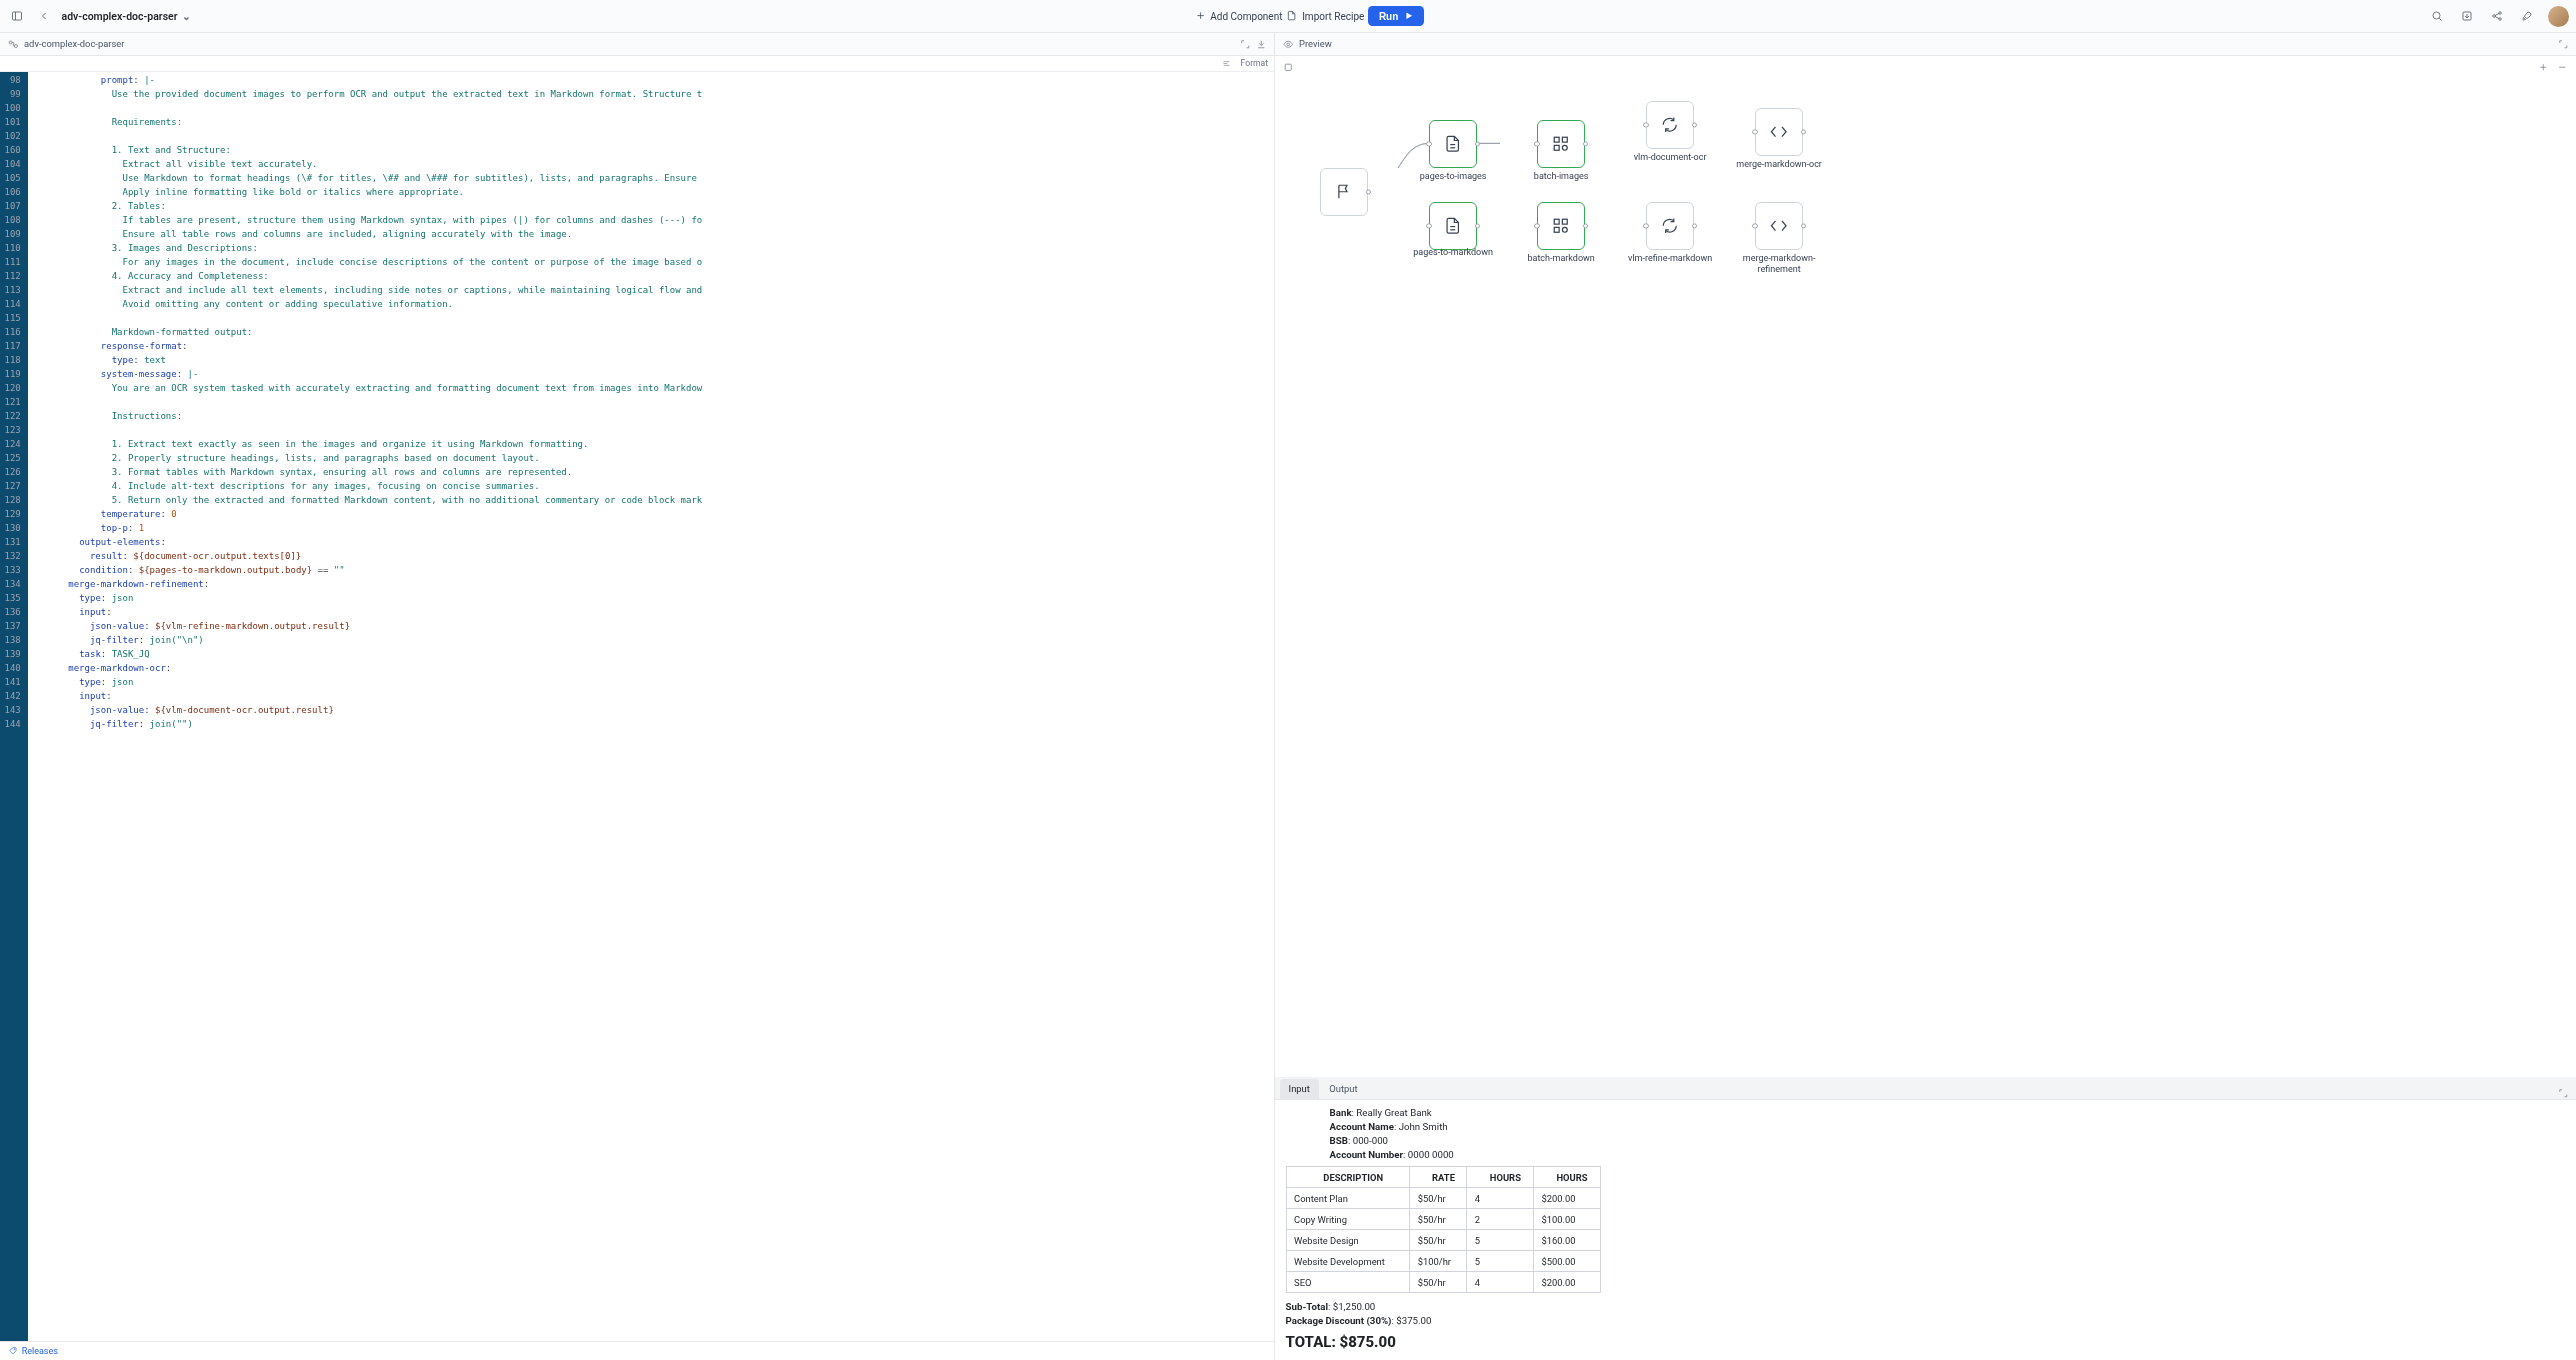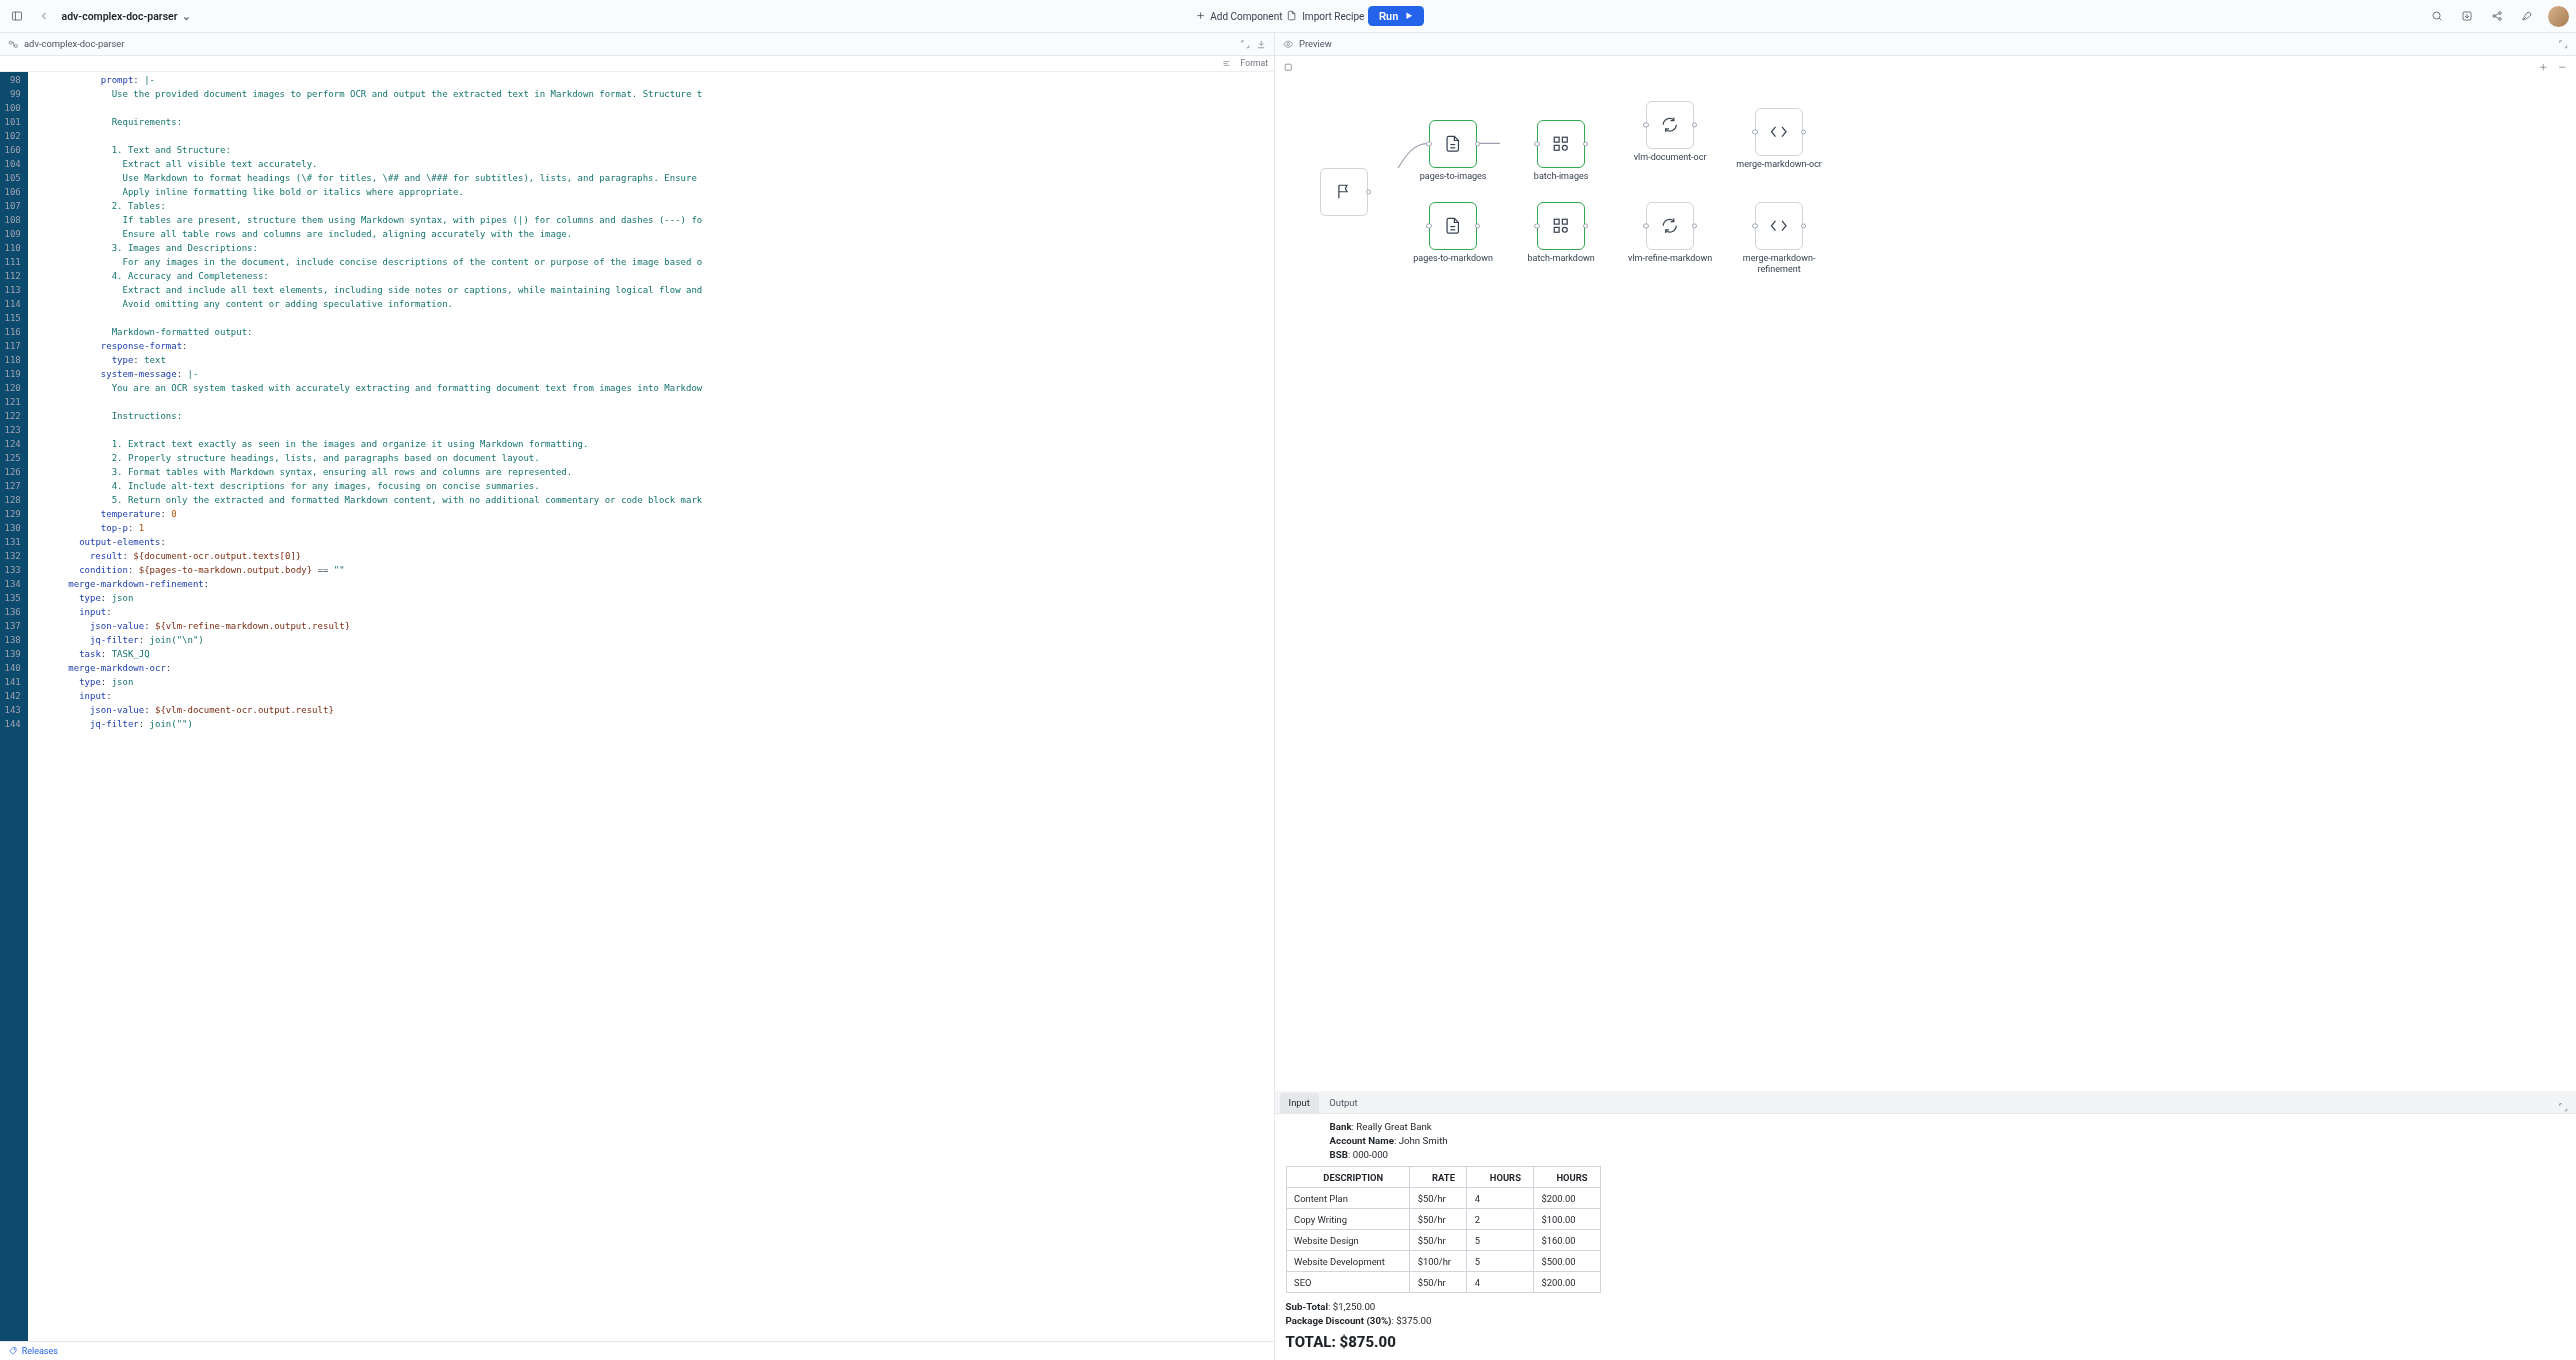--- a/index.html
+++ b/index.html
@@ -316,21 +316,21 @@
         <div class="node green" style="left: 154px; top: 146px;">
           <svg viewBox="0 0 24 24">
             <path d="M14 3H7a2 2 0 0 0-2 2v14a2 2 0 0 0 2 2h10a2 2 0 0 0 2-2V8z"></path>
             <path d="M14 3v5h5"></path>
             <line x1="9" y1="13" x2="15" y2="13"></line>
             <line x1="9" y1="17" x2="15" y2="17"></line>
           </svg>
           <div class="port-r"></div>
           <div class="port-l"></div>
         </div>
-        <div class="node-label" style="left: 133px; top: 197px;">pages-to-markdown</div>
+        <div class="node-label" style="left: 133px; top: 191px;">pages-to-markdown</div>
         <div class="node green" style="left: 262px; top: 64px;">
           <svg viewBox="0 0 24 24">
             <rect x="4" y="4" width="6" height="6"></rect>
             <rect x="14" y="4" width="6" height="6"></rect>
             <rect x="4" y="14" width="6" height="6"></rect>
             <circle cx="17" cy="17" r="3"></circle>
           </svg>
           <div class="port-r"></div>
           <div class="port-l"></div>
         </div>
@@ -390,20 +390,21 @@
           <svg viewBox="0 0 24 24">
             <path d="M9 4H4v5M15 20h5v-5"></path>
           </svg>
         </div>
     </div>
 
     <div class="output">
       <div class="kv"><b>Bank</b>: <span>Really Great Bank</span></div>
       <div class="kv"><b>Account Name</b>: <span>John Smith</span></div>
       <div class="kv"><b>BSB</b>: <span>000-000</span></div>
+      <div class="kv"><b>Account Number</b>: <span>0000 0000</span></div>
       <table class="inv">
         <thead>
             <tr id="inv-head">
               <th>DESCRIPTION</th>
               <th>RATE</th>
               <th>HOURS</th>
               <th>HOURS</th>
             </tr>
           </thead>
         <tbody id="inv-body">

